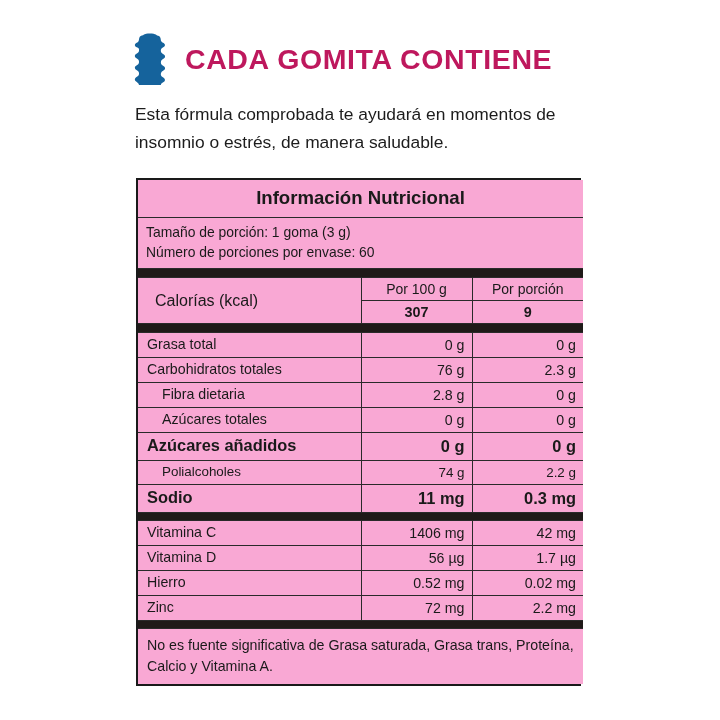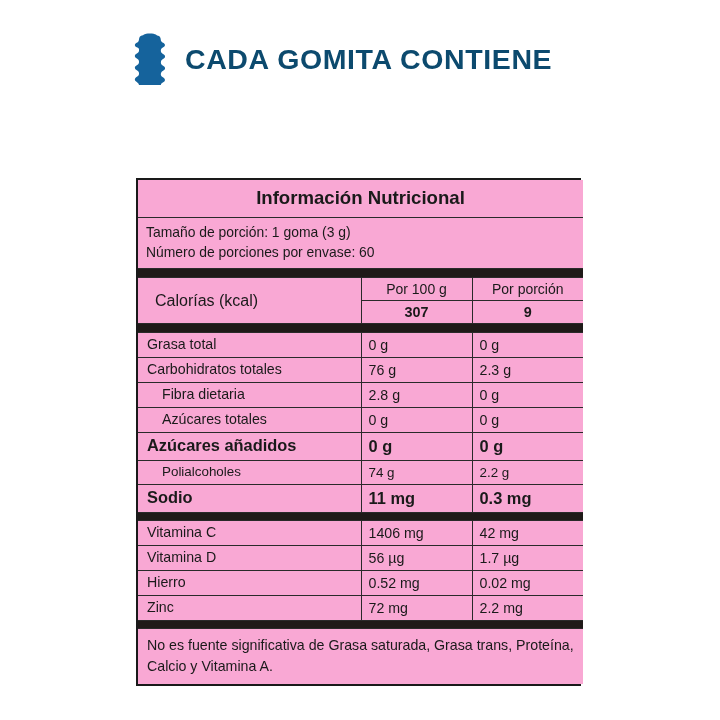--- a/index.html
+++ b/index.html
@@ -22,21 +22,21 @@
     top: 33px;
     display: flex;
     align-items: center;
     gap: 18px;
   }
   .gummy-icon { width: 34px; height: 52px; display: block; flex: none; }
   .header-title {
     font-size: 28.5px;
     font-weight: bold;
     letter-spacing: 0.6px;
-    color: #0c4a6e;
+    color: #be185d;
     white-space: nowrap;
     line-height: 1;
   }
 
   .intro {
     position: absolute;
     left: 135px;
     top: 100px;
     width: 470px;
     font-size: 17.4px;
@@ -121,21 +121,21 @@
   
   td.n-name {
     border-left: none;
     border-right: 1px solid #2a2a2a;
     padding-left: 9px;
     font-size: 14.2px;
     padding-top: 1px;
     padding-bottom: 4px;
   }
   td.n-val {
-    text-align: left;
+    text-align: right;
     font-size: 14.2px;
     padding-top: 4px;
     padding-bottom: 4px;
   }
   td.n-val.last { border-right: none; }
 
   
   td.n-name.indent { padding-left: 24px; }
   td.n-name.indent2 { padding-left: 24px; font-size: 13.4px; }
   td.n-val.small { font-size: 13.4px; }
@@ -161,20 +161,21 @@
 
   <div class="header">
     <span>
       <svg class="gummy-icon" viewBox="0 0 34 52" aria-hidden="true">
         <path fill="#15639c" d="M11 1.6c1.3-1.6 10.4-1.6 11.8 0 1.1 1.3 3.2 1.1 4.2 2.3 1.1 1.4.4 3.3 1.4 4.6 1.2 1.5 3.6 1.6 3.6 3.6 0 1.9-2.4 2.2-3.5 3.5-1 1.2-.9 3.2.2 4.4 1.1 1.3 3.4 1.5 3.4 3.5 0 2-2.3 2.3-3.4 3.6-1.1 1.3-1.1 3.3 0 4.6 1.1 1.3 3.4 1.5 3.4 3.5s-2.3 2.3-3.4 3.6c-1.1 1.3-1.2 3.2-.2 4.5 1.1 1.4 3.5 1.6 3.5 3.6 0 2-2.4 2.2-3.6 3.6-1 1.3-.3 3.2-1.4 4.6-1 1.2-3.1 1-4.2 2.3-1.4 1.6-10.5 1.6-11.8 0-1.1-1.3-3.2-1.1-4.2-2.3-1.1-1.4-.4-3.3-1.4-4.6C4.2 48.6 1.8 48.4 1.8 46.4c0-2 2.4-2.2 3.5-3.6 1-1.3 1-3.2-.1-4.5-1.1-1.3-3.4-1.6-3.4-3.6s2.3-2.2 3.4-3.5c1.1-1.3 1.1-3.3 0-4.6-1.1-1.3-3.4-1.6-3.4-3.6s2.3-2.2 3.4-3.5c1.1-1.2 1.2-3.2.2-4.4C4.2 14.2 1.8 13.9 1.8 12c0-2 2.4-2.1 3.6-3.6 1-1.3.3-3.2 1.4-4.6 1-1.2 3.1-1 4.2-2.2z"></path>
       </svg>
     </span>
     <div class="header-title">CADA GOMITA CONTIENE</div>
   </div>
 
+  <div class="intro">Esta fórmula comprobada te ayudará en momentos de insomnio o estrés, de manera saludable.</div>
 
   <div class="nft">
     <table class="nft-table">
       <colgroup>
         <col class="c-name">
           <col class="c-v1">
           <col class="c-v2">
       </colgroup>
       <tbody>
 

